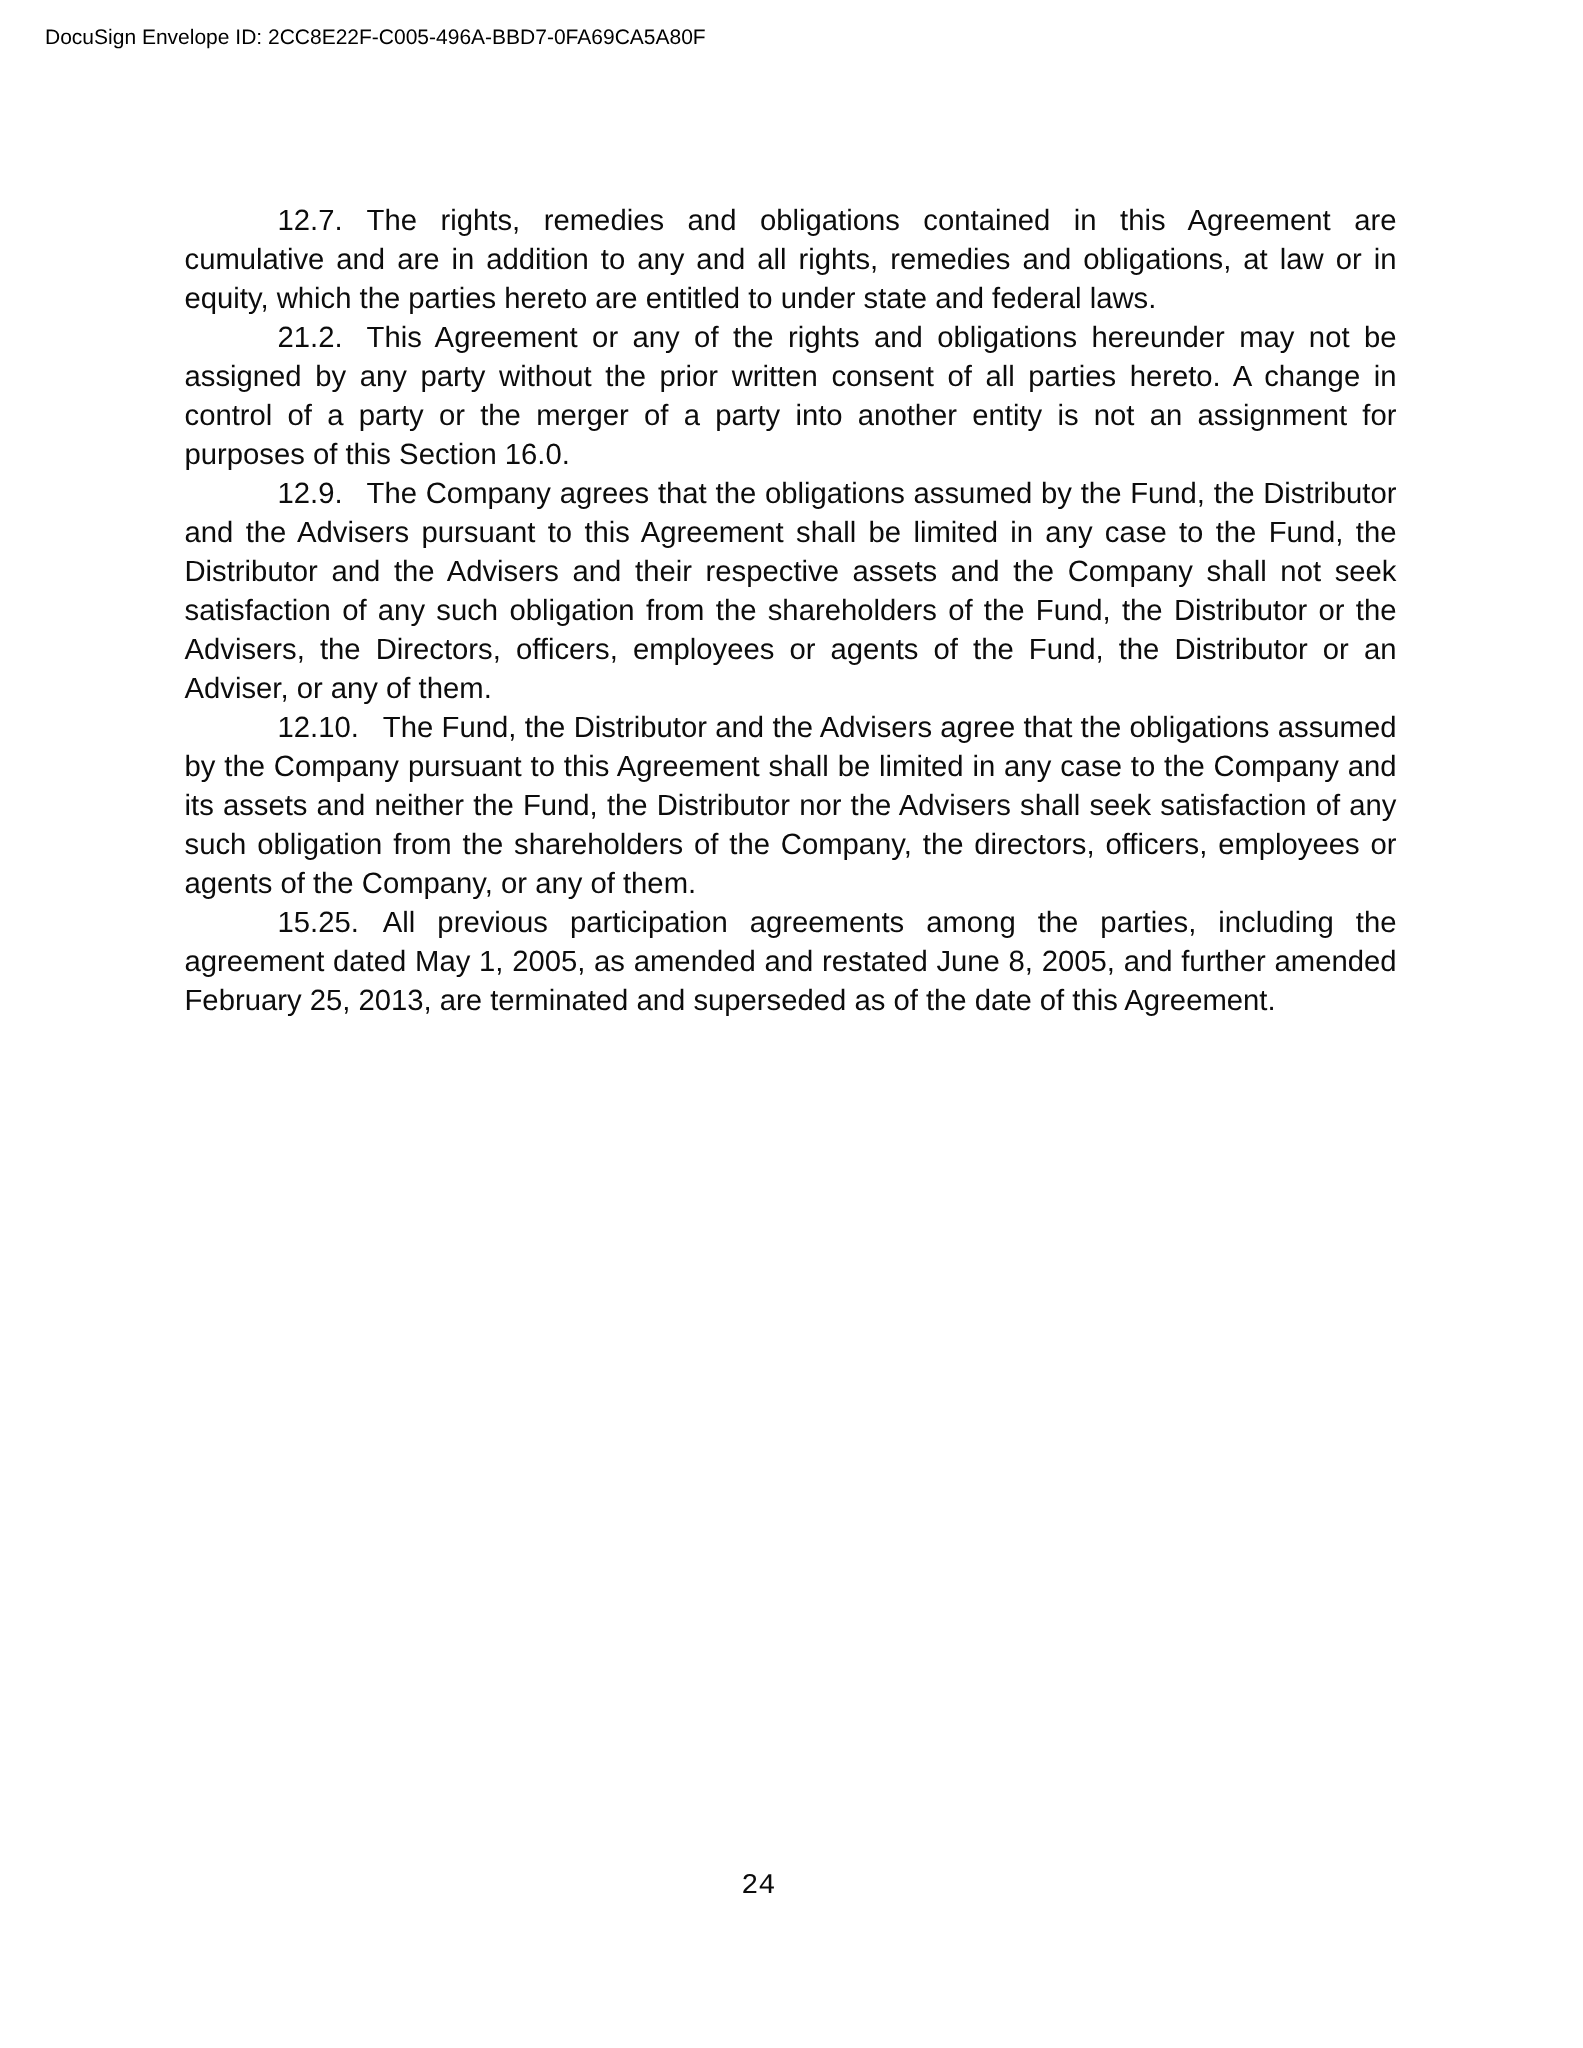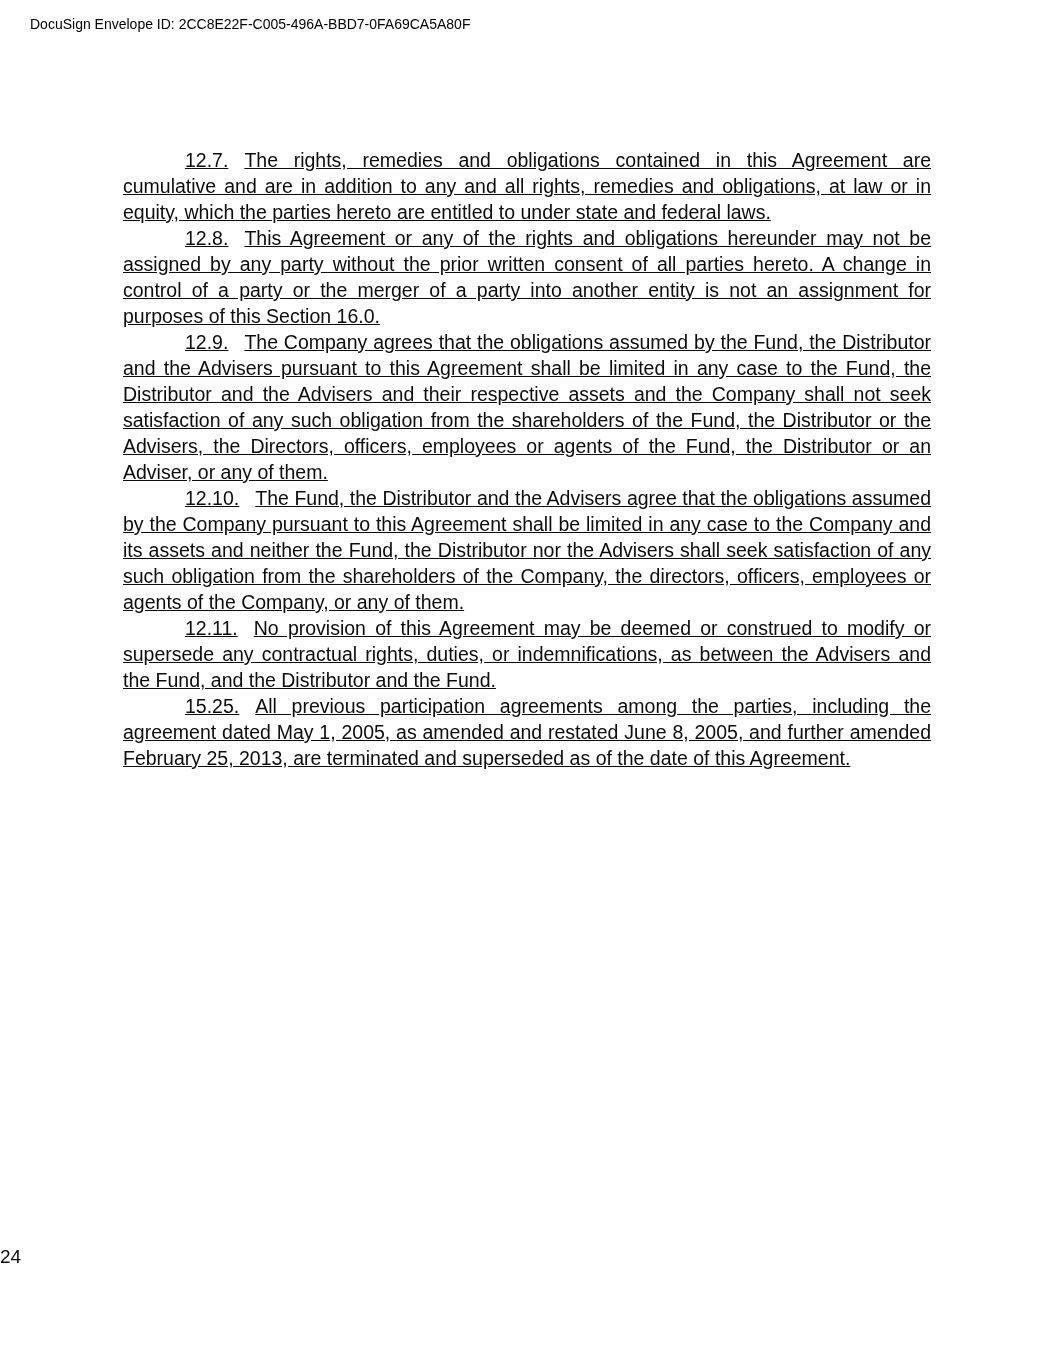--- a/index.html
+++ b/index.html
@@ -21,23 +21,22 @@
     left: 30px;
     top: 15px;
     font-size: 14px;
     line-height: 18px;
     color: #000000;
     white-space: nowrap;
   }
   .content {
     position: absolute;
     left: 123px;
-    top: 147px;
+    top: 134px;
     width: 808px;
-    text-decoration: underline;
   }
   p.para {
     margin: 0;
     font-size: 19.5px;
     line-height: 26px;
     text-align: justify;
     text-indent: 62px;
     color: #0c0c0c;
   }
   p.para .pnum {
@@ -45,53 +44,51 @@
   }
   .gap-lg { margin-bottom: 34px; }
   .gap-md { margin-bottom: 30px; }
   .gap-sm { margin-bottom: 15px; }
   .gap-xs { margin-bottom: 19px; }
   .page-number {
     position: absolute;
     top: 1246px;
     left: 0;
     width: 100%;
-    text-align: left;
+    text-align: center;
     font-size: 19px;
     color: #0c0c0c;
+    font-family: Liberation Mono, monospace;
   }
 </style>
 </head>
 <body>
 
 <div class="page">
 
   <div class="docusign-header">DocuSign Envelope ID: 2CC8E22F-C005-496A-BBD7-0FA69CA5A80F</div>
 
   <div class="content">
 
     <p class="para gap-lg">
       <span class="pnum">12.7.</span><span>The rights, remedies and obligations contained in this Agreement are cumulative and are in addition to any and all rights, remedies and obligations, at law or in equity, which the parties hereto are entitled to under state and federal laws.</span>
     </p>
 
     <p class="para gap-md">
-      <span class="pnum">12.8.</span><span>This Agreement or any of the rights and obligations hereunder may not be assigned by any party without the prior written consent of all parties hereto. A change in control of a party or the merger of a party into another entity is not an assignment for purposes of this Section 16.0.</span>
+      <span class="pnum">21.2.</span><span>This Agreement or any of the rights and obligations hereunder may not be assigned by any party without the prior written consent of all parties hereto. A change in control of a party or the merger of a party into another entity is not an assignment for purposes of this Section 16.0.</span>
     </p>
 
     <p class="para gap-sm">
       <span class="pnum">12.9.</span><span>The Company agrees that the obligations assumed by the Fund, the Distributor and the Advisers pursuant to this Agreement shall be limited in any case to the Fund, the Distributor and the Advisers and their respective assets and the Company shall not seek satisfaction of any such obligation from the shareholders of the Fund, the Distributor or the Advisers, the Directors, officers, employees or agents of the Fund, the Distributor or an Adviser, or any of them.</span>
     </p>
 
     <p class="para gap-sm">
       <span class="pnum">12.10.</span><span>The Fund, the Distributor and the Advisers agree that the obligations assumed by the Company pursuant to this Agreement shall be limited in any case to the Company and its assets and neither the Fund, the Distributor nor the Advisers shall seek satisfaction of any such obligation from the shareholders of the Company, the directors, officers, employees or agents of the Company, or any of them.</span>
     </p>
 
-    <p class="para gap-xs">
-      <span class="pnum">12.11.</span><span>No provision of this Agreement may be deemed or construed to modify or supersede any contractual rights, duties, or indemnifications, as between the Advisers and the Fund, and the Distributor and the Fund.</span>
-    </p>
 
     <p class="para">
       <span class="pnum">15.25.</span><span>All previous participation agreements among the parties, including the agreement dated May 1, 2005, as amended and restated June 8, 2005, and further amended February 25, 2013, are terminated and superseded as of the date of this Agreement.</span>
     </p>
 
   </div>
 
   <div class="page-number">24</div>
 
 </div>

